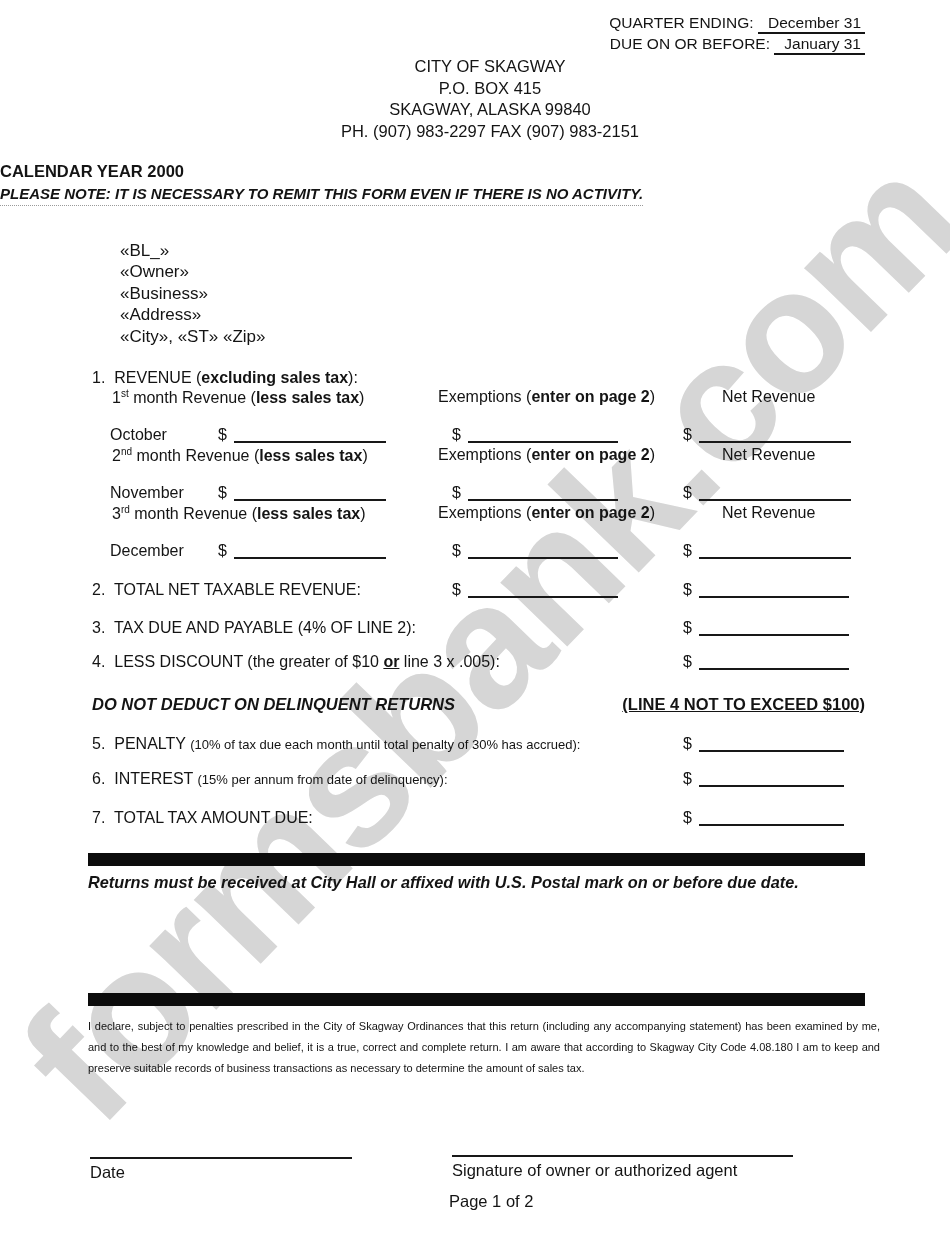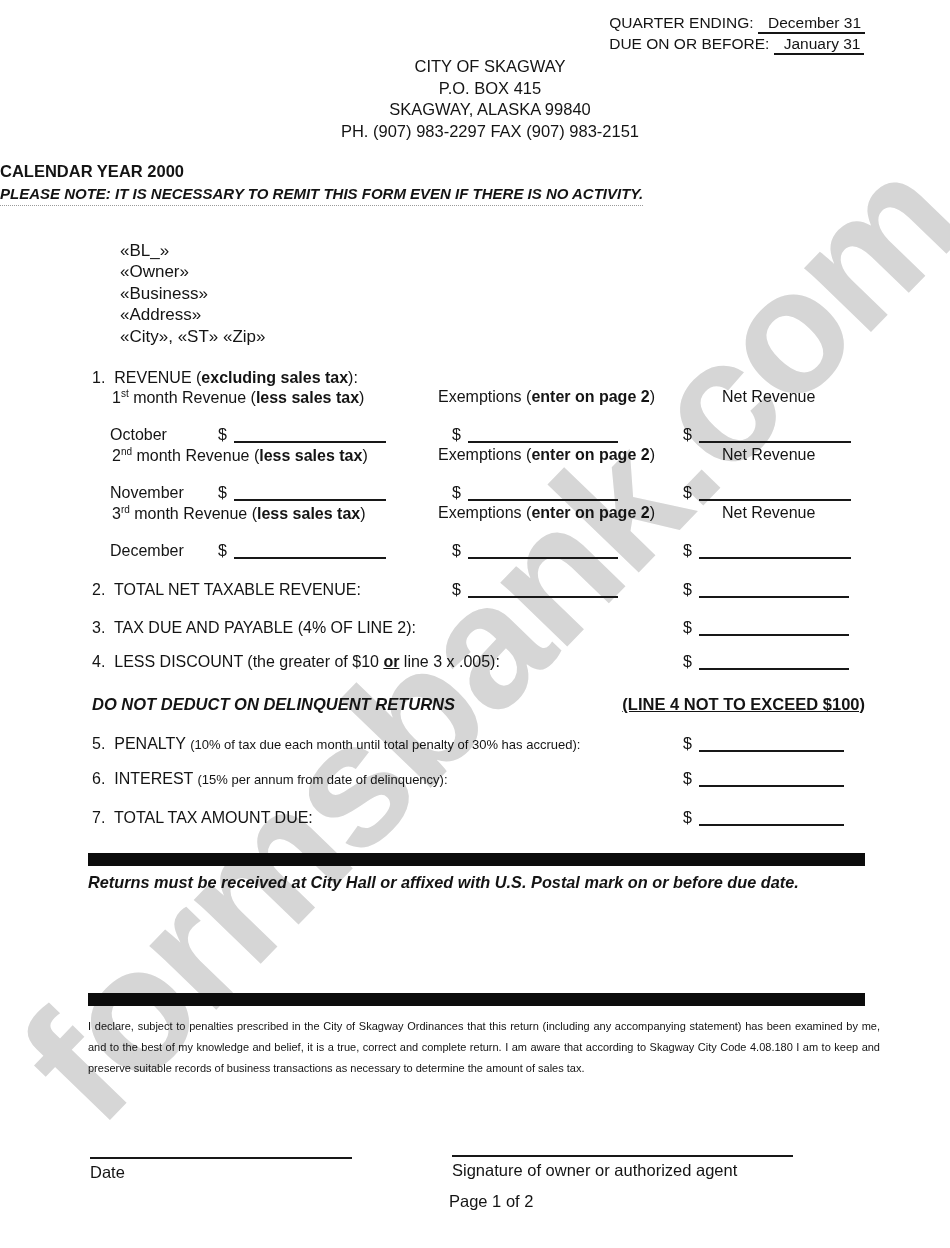--- a/index.html
+++ b/index.html
@@ -14,21 +14,21 @@
   .content{position:relative;z-index:1;}
   
   .watermark{
     position:absolute;left:-210px;top:530px;width:1400px;height:220px;
     line-height:220px;text-align:center;
     font-size:175px;font-weight:bold;letter-spacing:-4px;
     color:#d6d6d6;transform:rotate(-46deg);
     z-index:0;user-select:none;white-space:nowrap;
   }
   .abs{position:absolute;}
-  .hdr-right{top:12px;right:85px;font-size:15.5px;line-height:21px;font-weight:bold;font-weight:normal;}
+  .hdr-right{top:12px;right:85px;text-align:right;font-size:15.5px;line-height:21px;font-weight:bold;font-weight:normal;}
   .hdr-right .row{white-space:nowrap;}
   .uval{border-bottom:2px solid #151515;padding:0 4px 1px 10px;}
   .org{top:56px;left:0;width:980px;text-align:center;font-size:16.5px;line-height:21.5px;}
   .titleblock{top:161px;left:0;width:810px;text-align:left;font-weight:bold;font-size:16.5px;line-height:21.5px;}
   .titleblock .note{font-size:15px;font-style:italic;border-bottom:1px dotted #9a9a9a;display:inline-block;padding-bottom:1px;}
   .merge{top:240px;left:88px;font-size:17px;line-height:21.4px;margin-left:32px;}
   .b{font-weight:bold;}
   .bi{font-weight:bold;font-style:italic;}
   .u{text-decoration:underline;}
   .row-abs{position:absolute;left:0;width:950px;font-size:16px;white-space:nowrap;}

